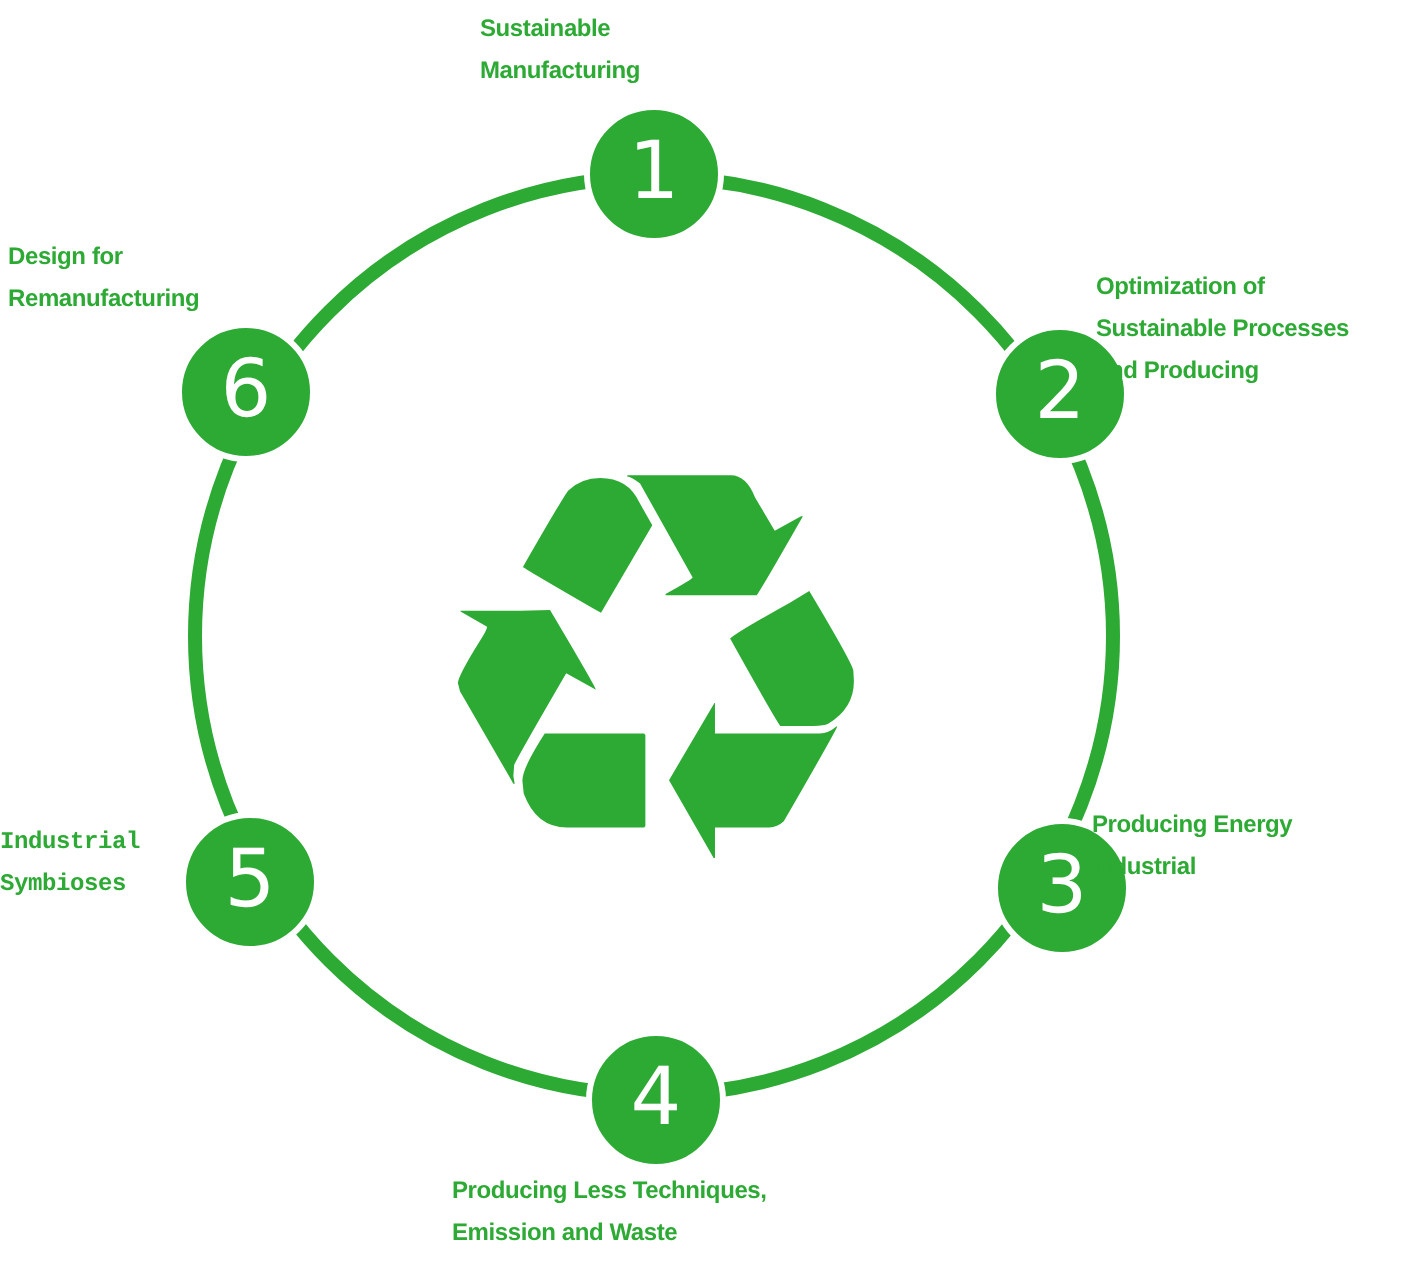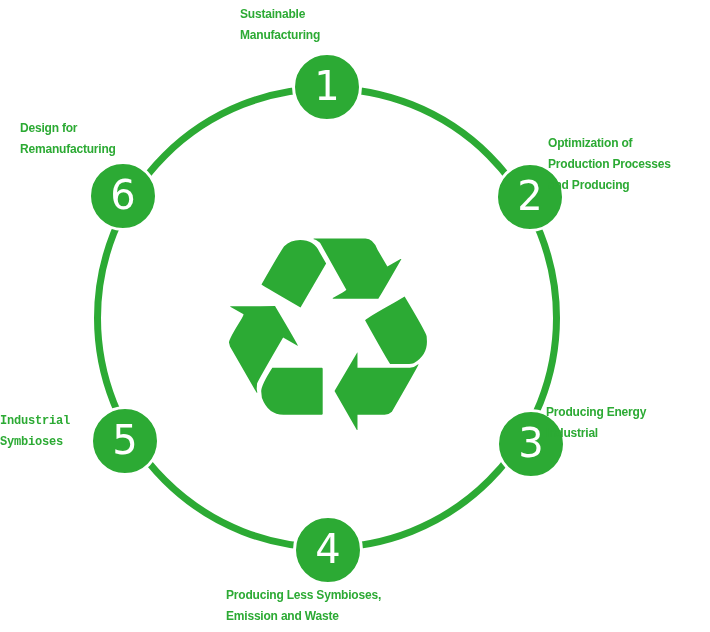--- a/index.html
+++ b/index.html
@@ -65,21 +65,21 @@
     letter-spacing:-0.2px;
     line-height:21px;
     text-align:left;
   }
   .label div{white-space:nowrap;}
   .l1{left:240px;top:4px;width:175px;}
   .l2{left:548px;top:133px;width:155px;}
   .l3{left:546px;top:402px;width:145px;}
   .l4{left:226px;top:585px;width:205px;}
   .l5{left:0px;top:411px;width:103px;font-family:Liberation Mono, monospace;}
-  .l6{left:20px;top:118px;width:132px;}
+  .l6{left:4px;top:118px;width:132px;}
 </style>
 </head>
 <body>
 
 <div class="stage">
 
   <div class="ring"></div>
 
   <div class="icon">♻</div>
 
@@ -89,37 +89,37 @@
   <div class="label l1">
     <div>Sustainable</div>
     <div>Manufacturing</div>
   </div>
 
   <div class="node n2">
     <span class="num">2</span>
   </div>
   <div class="label l2">
     <div>Optimization of</div>
-    <div>Production Processes</div>
+    <div>Sustainable Processes</div>
     <div>and Producing</div>
   </div>
 
   <div class="node n3">
     <span class="num">3</span>
   </div>
   <div class="label l3">
     <div>Producing Energy</div>
     <div>Industrial</div>
   </div>
 
   <div class="node n4">
     <span class="num">4</span>
   </div>
   <div class="label l4">
-    <div>Producing Less Symbioses,</div>
+    <div>Producing Less Techniques,</div>
     <div>Emission and Waste</div>
   </div>
 
   <div class="node n5">
     <span class="num">5</span>
   </div>
   <div class="label l5">
     <div>Industrial</div>
     <div>Symbioses</div>
   </div>

